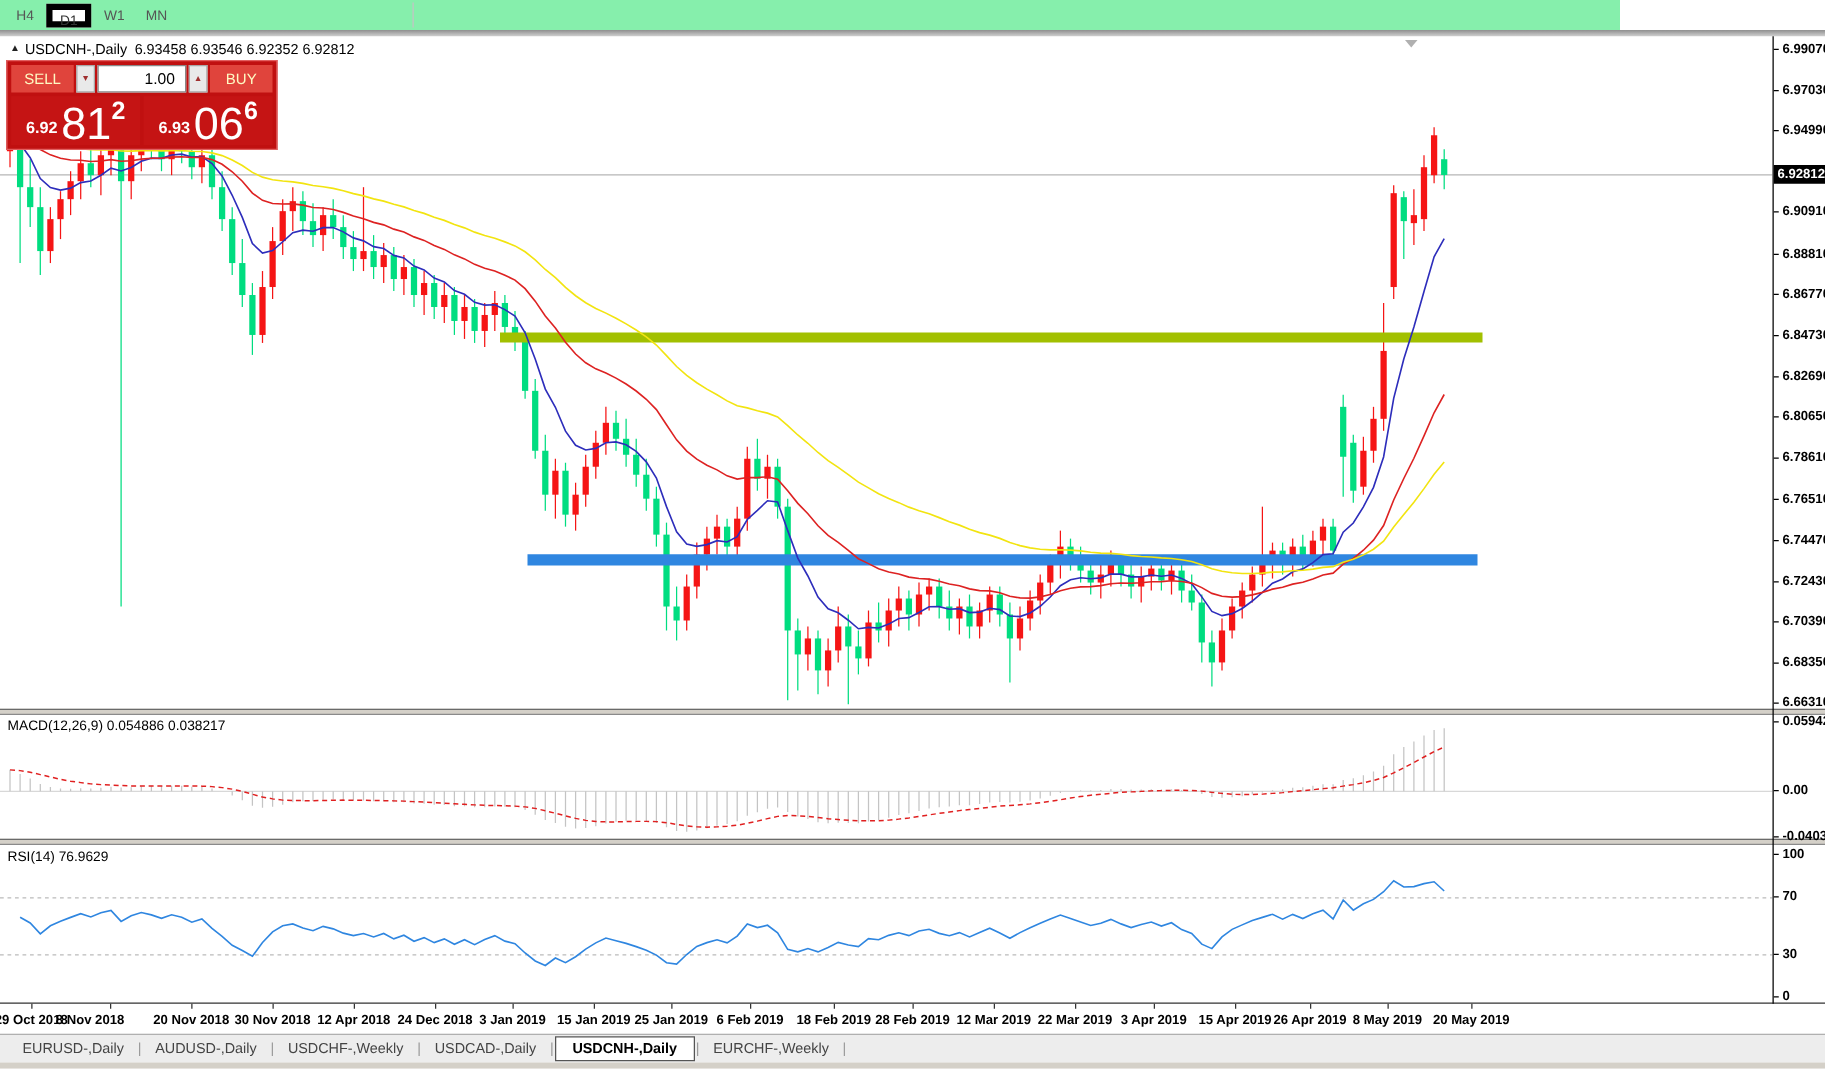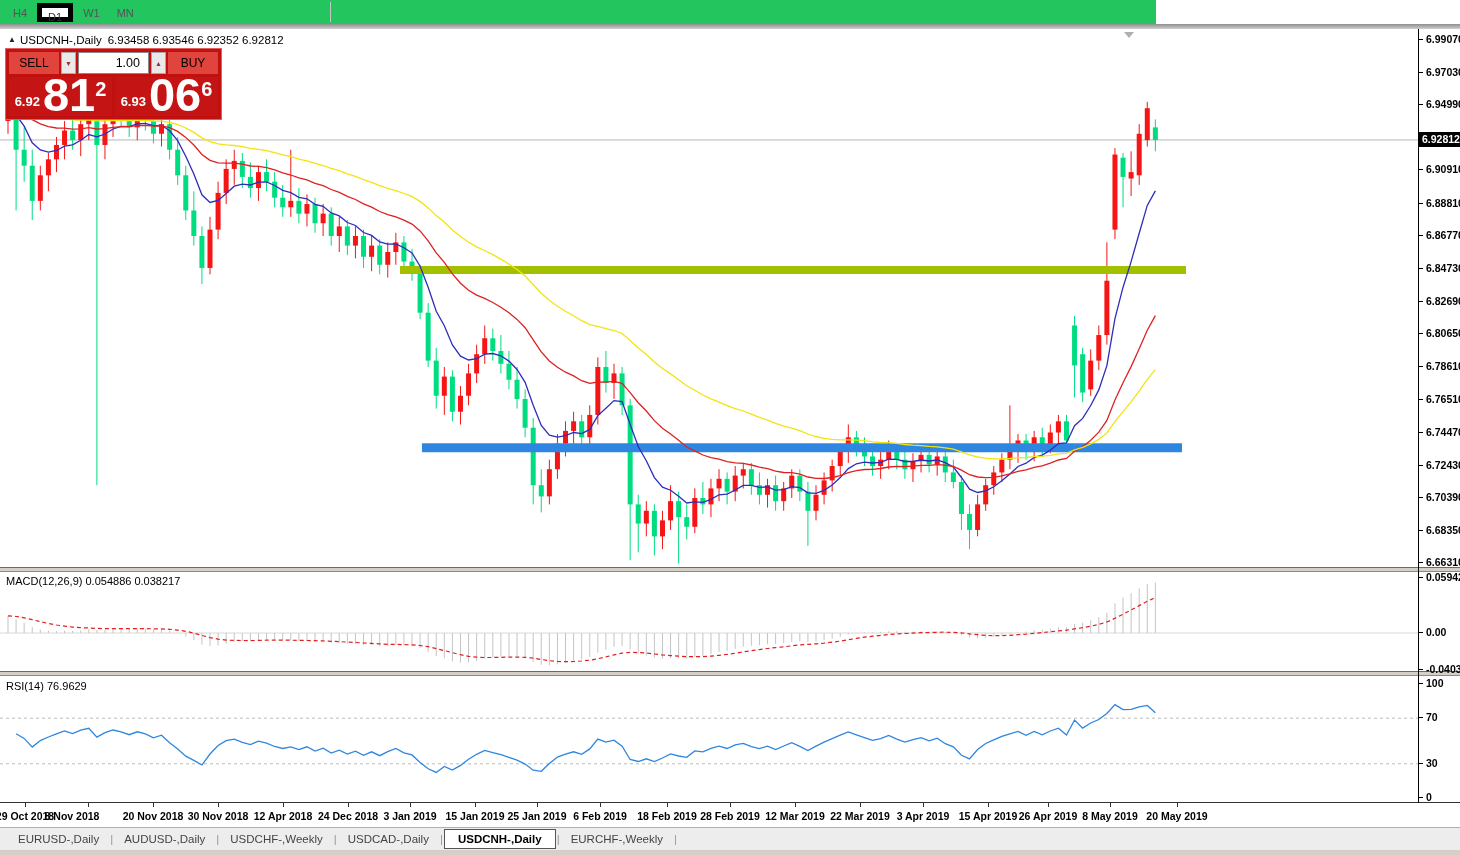--- a/index.html
+++ b/index.html
@@ -1,20 +1,20 @@
 <!DOCTYPE html>
 <html><head>
 <meta charset="utf-8">
 <style>
   html,body{margin:0;padding:0;}
   body{width:1460px;height:855px;overflow:hidden;position:relative;background:#fff;
        font-family:"Liberation Sans",sans-serif;-webkit-font-smoothing:antialiased;}
 
   
-  #toolbar{position:absolute;left:0;top:0;width:1156px;height:24px;background:#22c55e;
+  #toolbar{position:absolute;left:0;top:0;width:1296px;height:24px;background:#86efac;
            display:flex;align-items:center;padding-left:6px;box-sizing:border-box;}
   .tf{height:19px;min-width:27px;margin-right:3px;background:transparent;border:1px solid transparent;
       font-family:"Liberation Sans",sans-serif;font-size:11px;color:#555;text-align:center;line-height:17px;}
   .tf.active{background:#fff;border:5px solid #000000;color:#333;}
   #tb-sep{position:absolute;left:330px;top:2px;width:1px;height:20px;background:#c4c4c4;}
   #toolbar-band{position:absolute;left:0;top:24px;width:1460px;height:5px;
                 background:linear-gradient(#8f8f8f,#cfcfcf);}
 
   
   .sep{position:absolute;left:0;width:1460px;height:5px;background:#d4d0c8;
@@ -30,31 +30,31 @@
 
   
   #chart-title{position:absolute;left:8px;top:34px;font-size:11.5px;color:#000;white-space:nowrap;}
   #collapse-icon{font-size:8px;vertical-align:2px;margin-right:4px;color:#222;}
   #chart-title .num{margin-left:6px;}
 
   
   #trade{position:absolute;left:5px;top:48px;width:217px;background:#c01010;
          border:1px solid #e26060;padding:3px;box-sizing:border-box;}
   #trade .row1{display:flex;gap:2px;height:22px;}
-  .btn-trade{flex:0 0 50px;background:#e0443c;color:#000000;font-size:12px;border:none;
+  .btn-trade{flex:0 0 50px;background:#e0443c;color:#fef9c3;font-size:12px;border:none;
              font-family:"Liberation Sans",sans-serif;display:flex;align-items:center;justify-content:center;}
   .spin{flex:0 0 15px;background:#e9e9e9;border:1px solid #a8a8a8;color:#a03030;font-size:7px;
         display:flex;align-items:center;justify-content:center;box-sizing:border-box;}
   #vol{flex:1;min-width:0;border:1px solid #888;font-size:12.5px;text-align:right;
        padding:0 8px 0 0;font-family:"Liberation Sans",sans-serif;}
   #trade .row2{display:flex;gap:3px;margin-top:3px;height:39px;}
   .price-box{flex:1;background:#c51414;color:#fff;display:flex;align-items:flex-end;
              justify-content:center;padding-bottom:1px;}
   .pb-small{font-size:13px;font-weight:700;margin:0 3px 6px 0;}
-  .pb-big{font-size:47px;font-weight:700;line-height:0.85;}
+  .pb-big{font-size:36px;font-weight:400;line-height:0.85;}
   .pb-sup{font-size:20px;font-weight:700;margin-bottom:14px;}
 
   
   #price-axis{position:absolute;left:1419px;top:0;width:41px;height:802px;}
   .ptick{position:absolute;left:7px;font-size:10.5px;font-weight:700;color:#000;white-space:nowrap;}
   .ptick::before{content:"";position:absolute;left:-7px;top:6px;width:4px;height:1px;background:#000;}
   .pcur{position:absolute;left:0;background:#000;color:#fff;font-size:10.5px;font-weight:700;
         padding:1px 3px 2px 3px;white-space:nowrap;}
 
   

